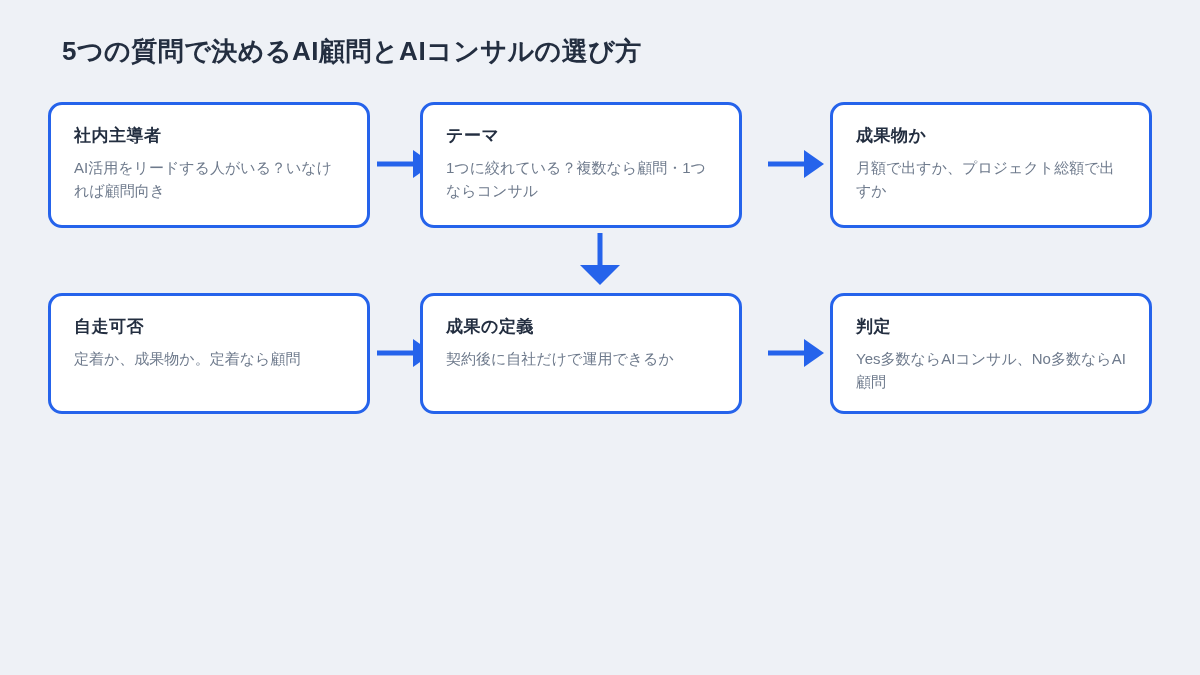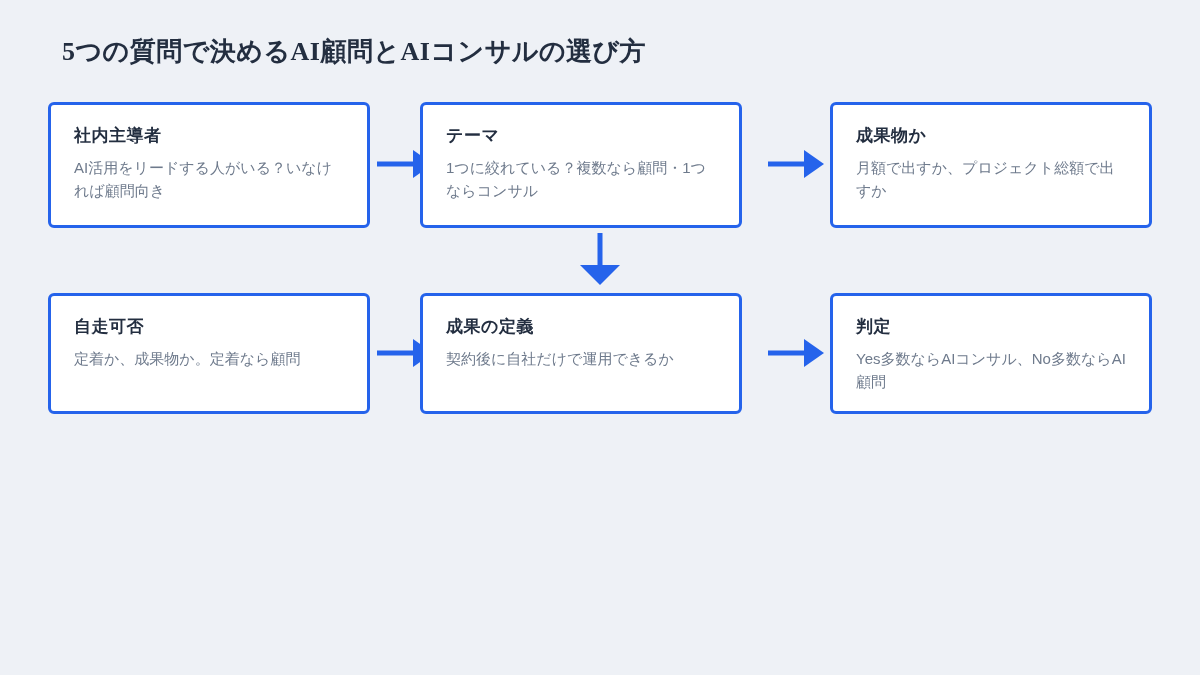--- a/index.html
+++ b/index.html
@@ -21,28 +21,27 @@
     width: 1200px; height: 675px;
     background: var(--background);
   }
   .page-title {
     position: absolute;
     left: 62px; top: 34px;
     font-size: 26px;
     font-weight: bold;
     letter-spacing: 0.5px;
     color: var(--title-text);
-    font-family: Liberation Serif, serif;
   }
   .node {
     position: absolute;
     width: 322px;
     background: var(--box-fill);
     border: 3px solid var(--accent);
-    border-radius: 6px;
+    border-radius: 14px;
     padding: 19px 23px;
   }
   .row1 { top: 102px; height: 126px; }
   .row2 { top: 293px; height: 121px; }
   .col1 { left: 48px; }
   .col2 { left: 420px; }
   .col3 { left: 830px; }
   .node-title {
     font-size: 17px;
     font-weight: bold;

